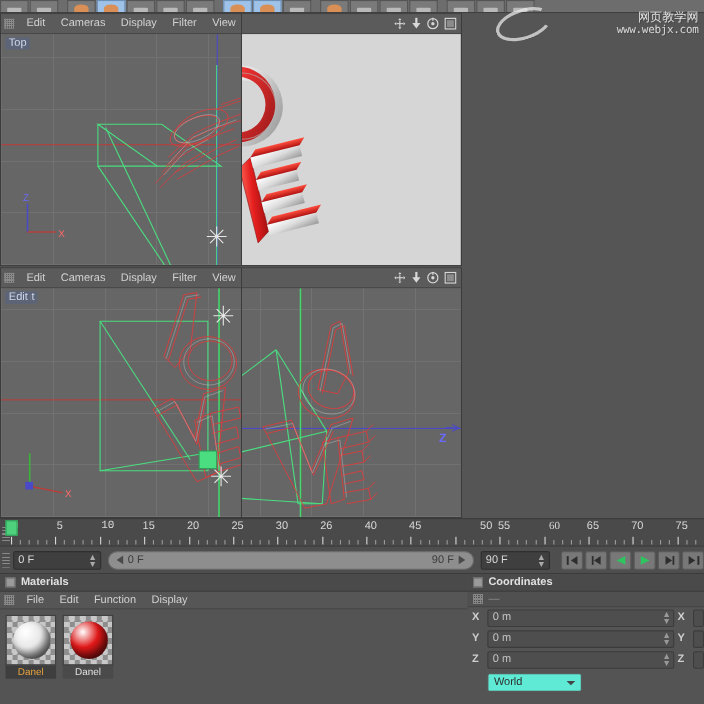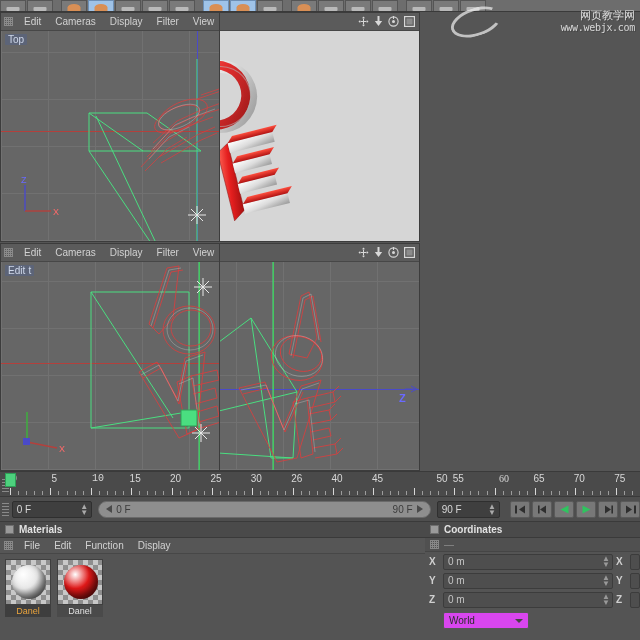--- a/index.html
+++ b/index.html
@@ -197,21 +197,21 @@
     border: 1px solid #3c3c3c; border-radius: 2px;
     font-size: 10px; color: #c4c4c4; display: flex;
     align-items: center; padding: 0 4px; position: relative; min-width: 0;
   }
   .coord-input .spin {
     position: absolute; right: 2px; top: 1px; font-size: 8px;
     color: #999; line-height: 6px;
   }
   .coord-select {
     margin: 3px 0 0 18px; width: 86px; height: 17px;
-    background: #d946ef; border: 1px solid #565656; border-radius: 2px;
+    background: #5eead4; border: 1px solid #565656; border-radius: 2px;
     font-size: 10px; color: #2e2e2e; display: flex; align-items: center;
     padding: 0 5px; position: relative;
   }
   .coord-select .chev {
     position: absolute; right: 5px; top: 6px;
     width: 0; height: 0; border-left: 4px solid transparent;
     border-right: 4px solid transparent; border-top: 4px solid #454545;
   }
 
   

